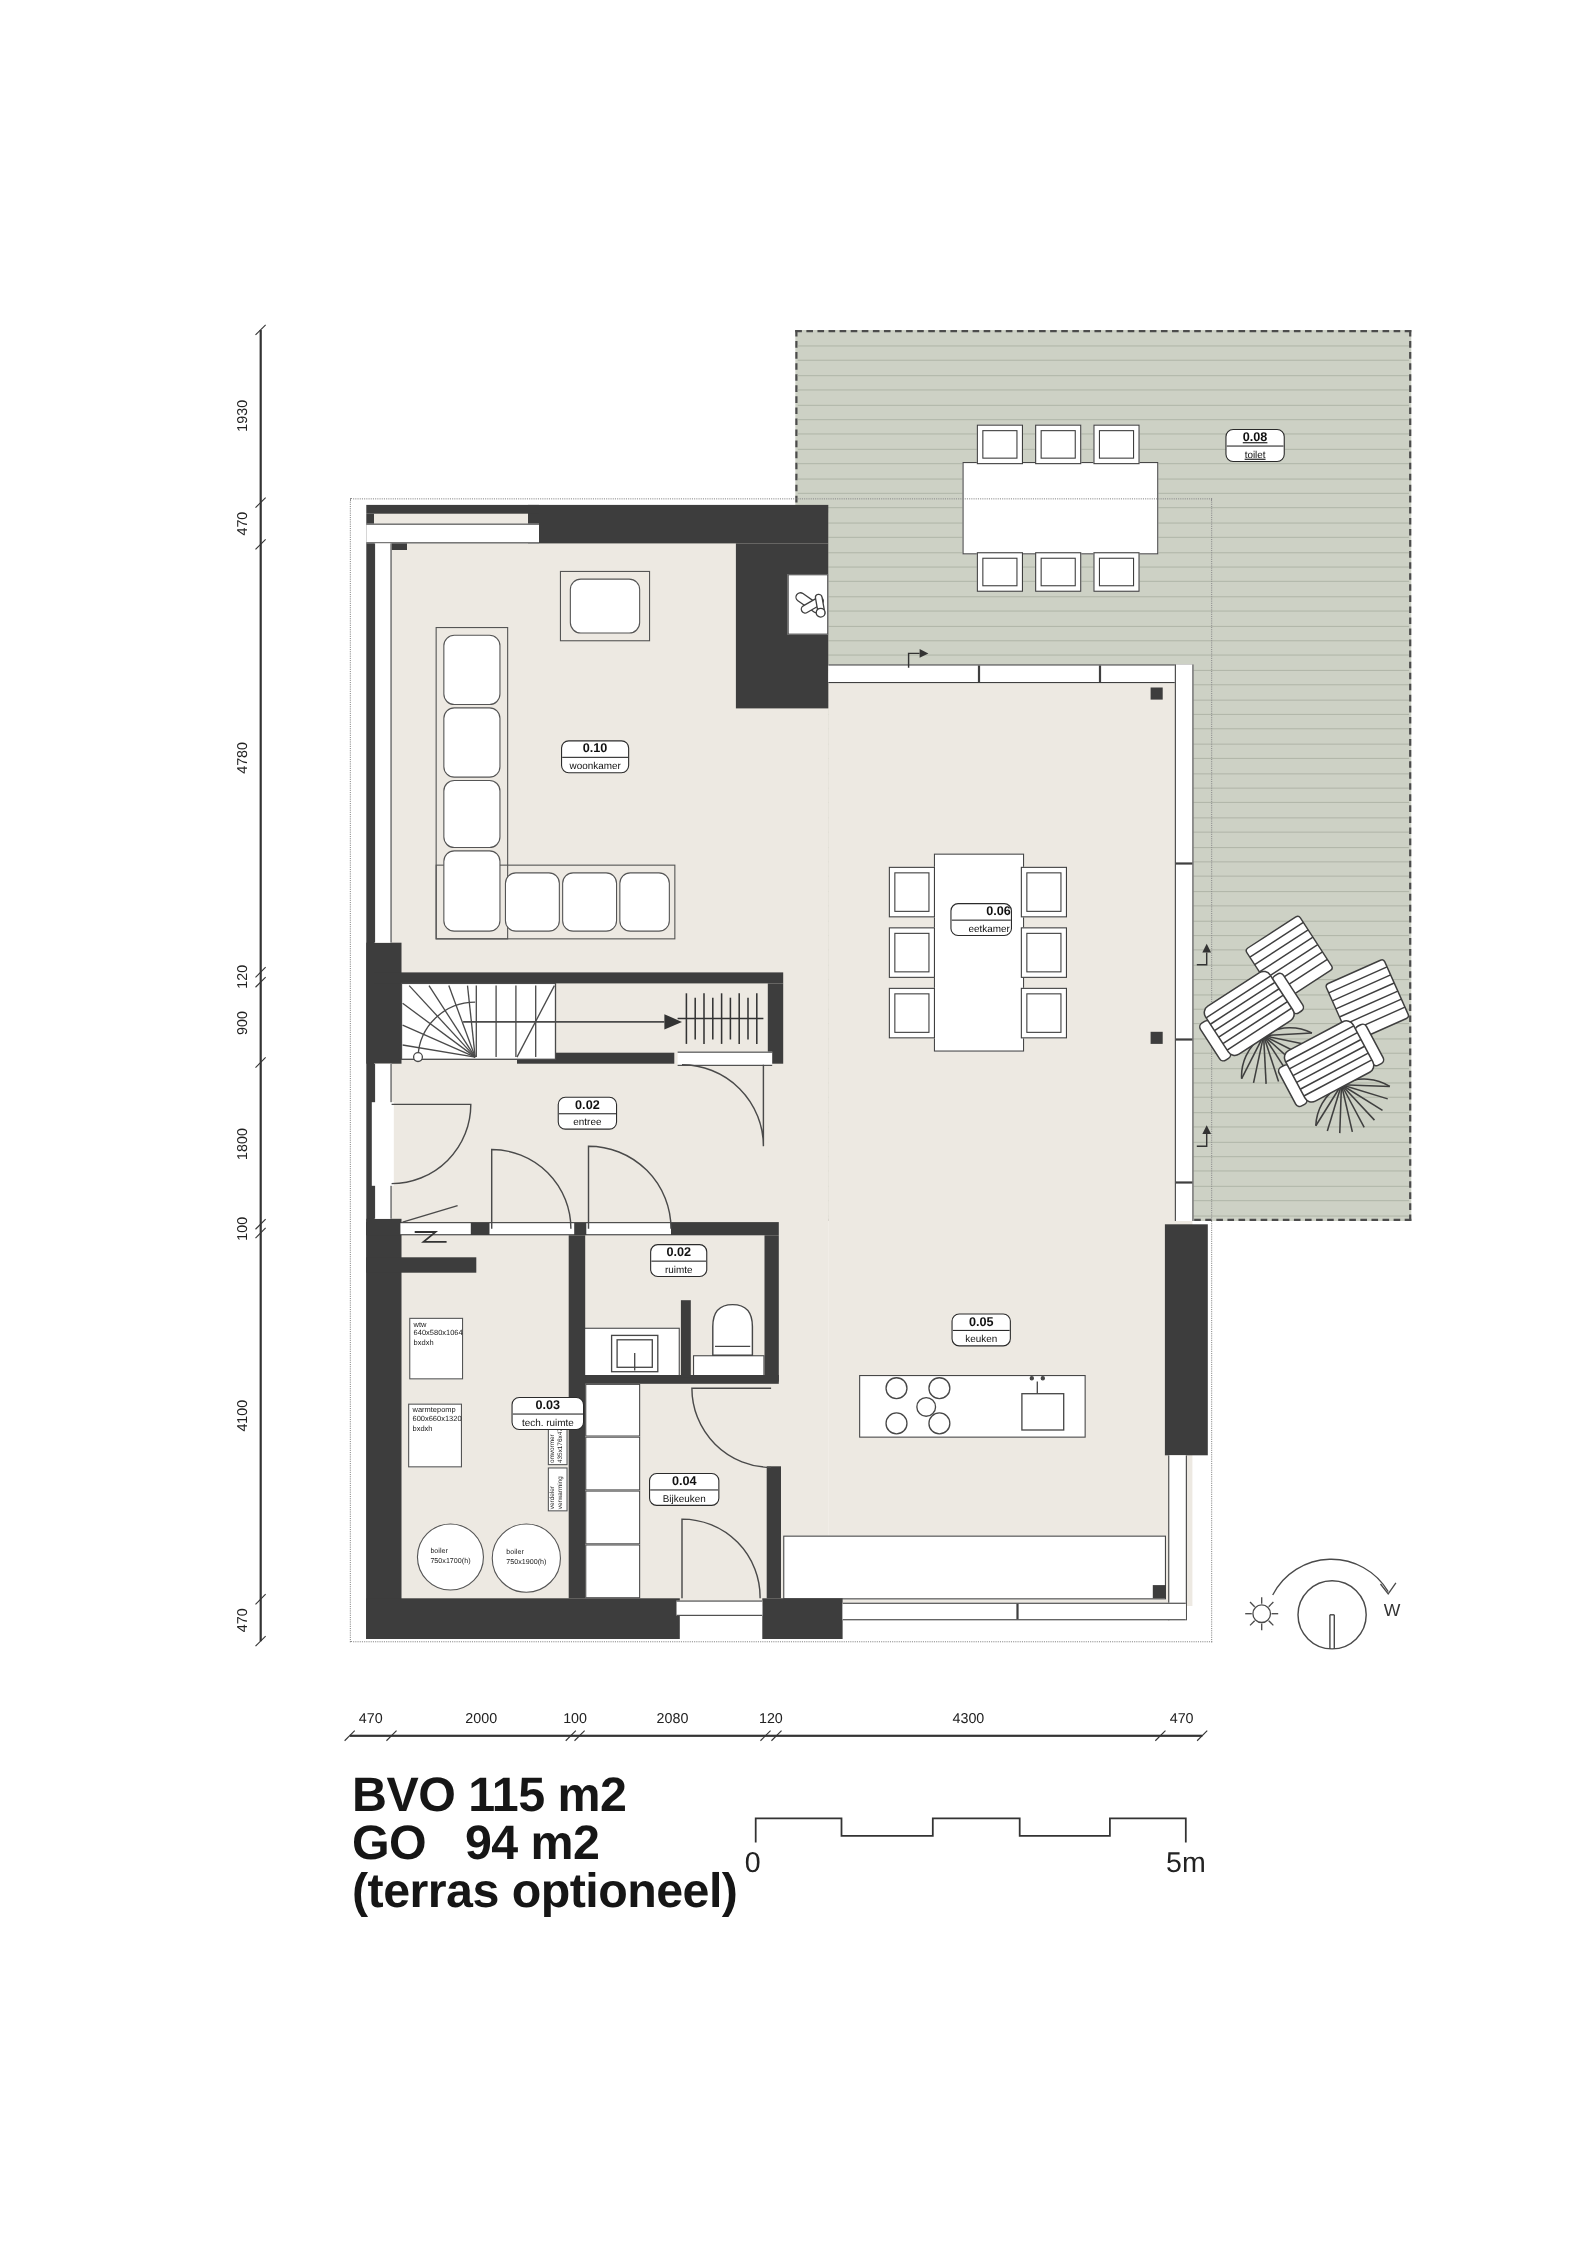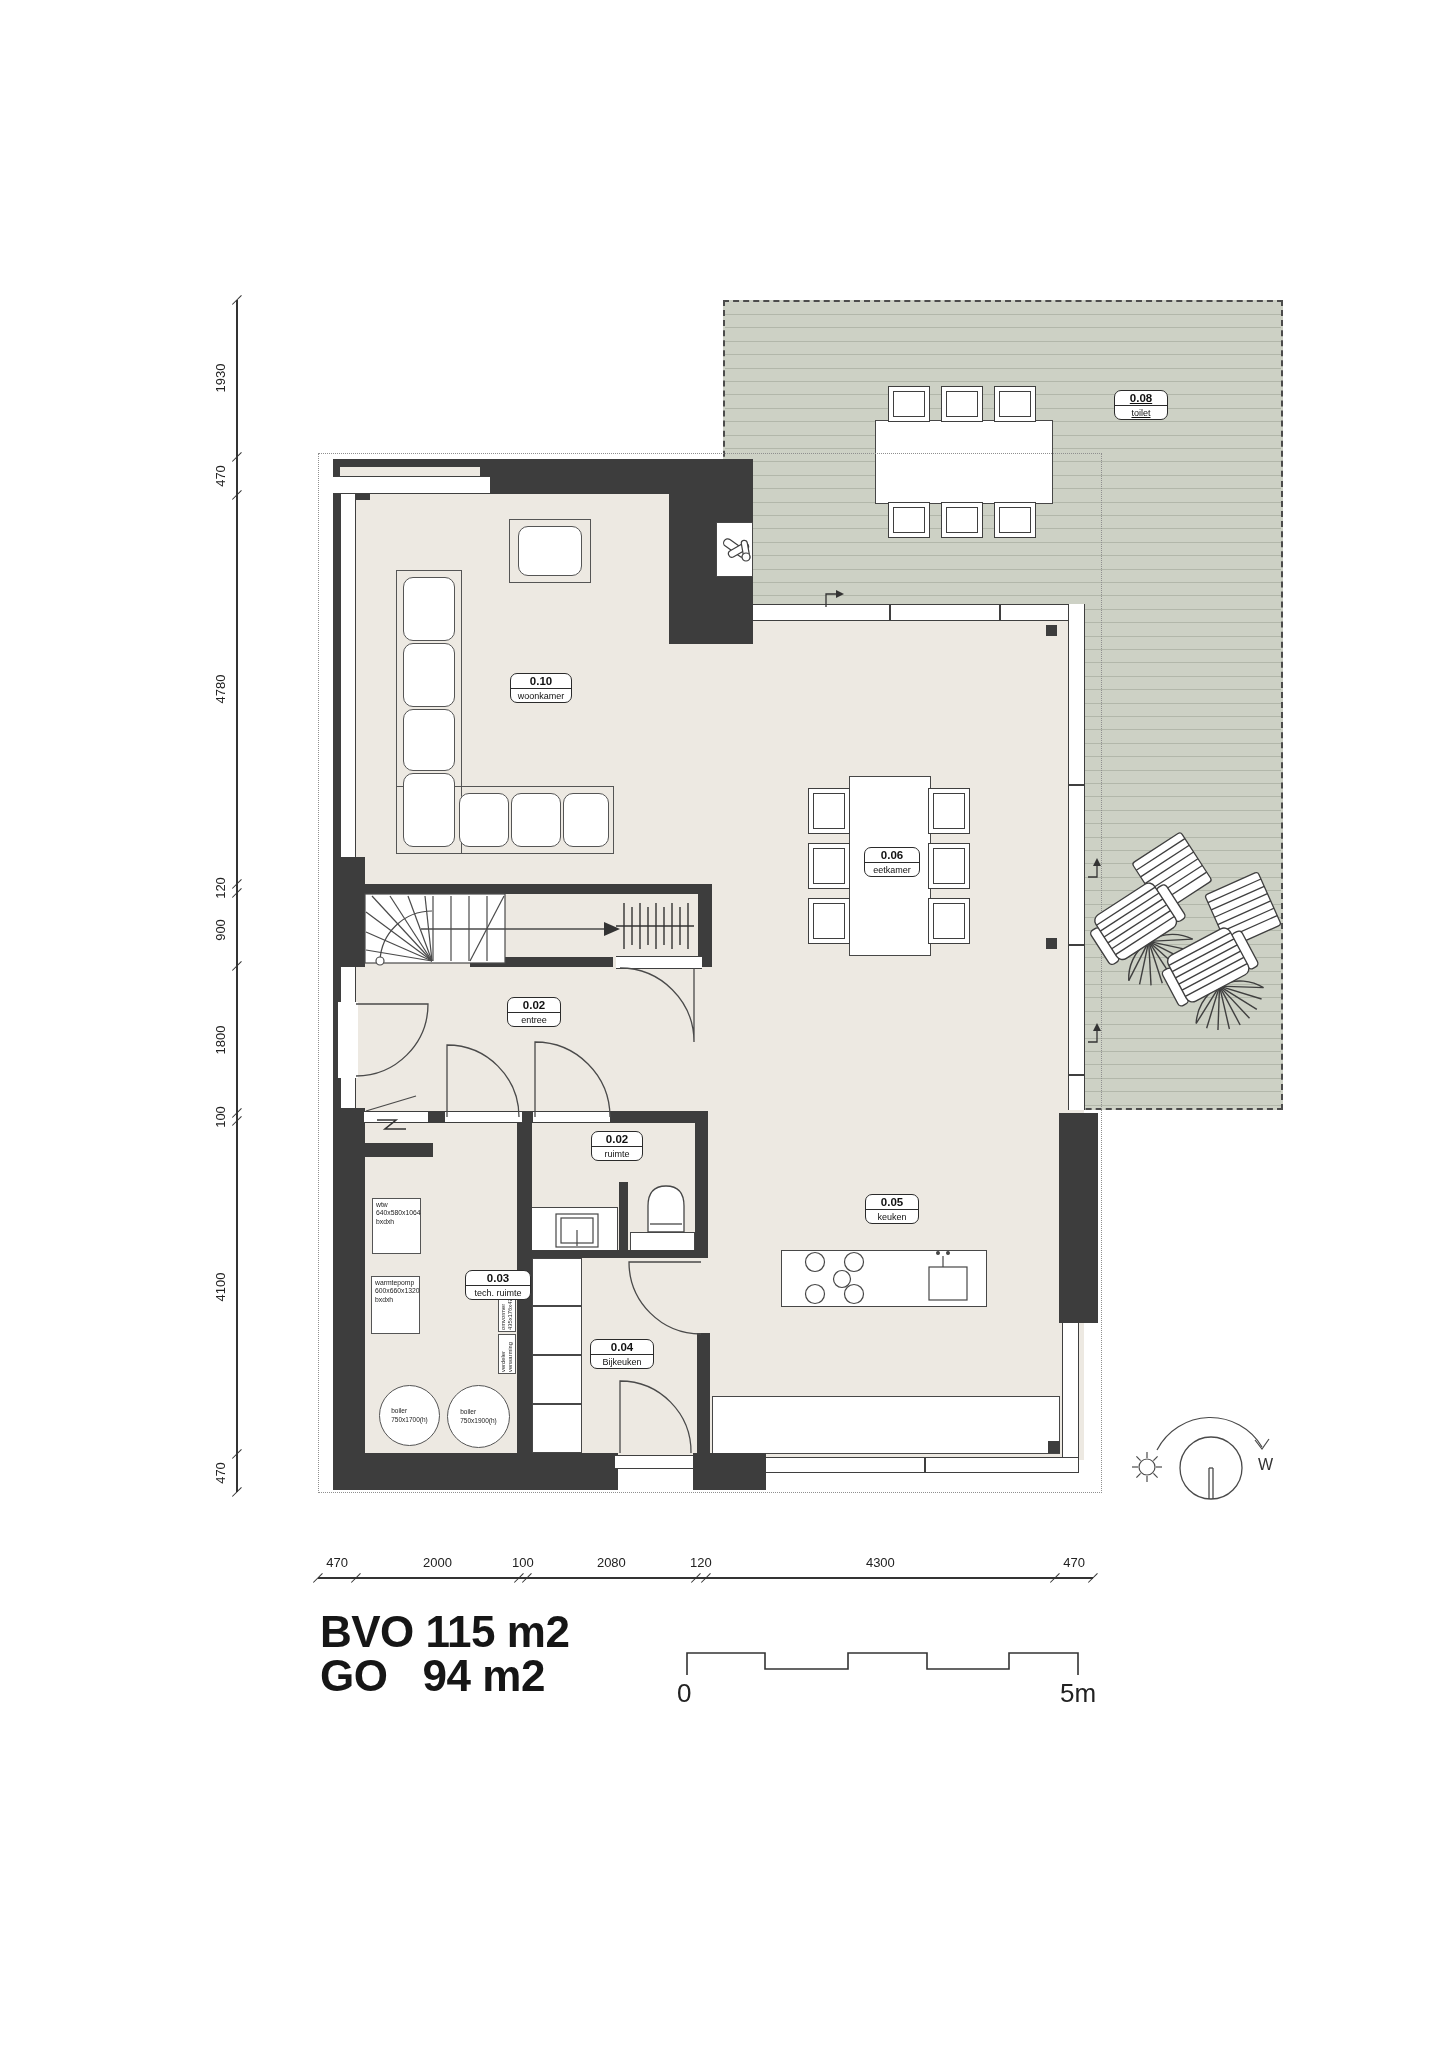--- a/index.html
+++ b/index.html
@@ -125,21 +125,21 @@
     <div class="nm">tech. ruimte</div>
   </div>
   <div class="rlabel" style="left:590px;top:1339px;width:62px;">
     <div class="num">0.04</div>
     <div class="nm">Bijkeuken</div>
   </div>
   <div class="rlabel" style="left:865px;top:1194px;width:52px;">
     <div class="num">0.05</div>
     <div class="nm">keuken</div>
   </div>
-  <div class="rlabel" style="left:864px;top:847px;width:54px;">
+  <div class="rlabel" style="left:864px;top:821px;width:54px;text-align:right;">
     <div class="num">0.06</div>
     <div class="nm">eetkamer</div>
   </div>
   <div class="rlabel" style="left:510px;top:673px;width:60px;">
     <div class="num">0.10</div>
     <div class="nm">woonkamer</div>
   </div>
   <div class="rlabel" style="left:1114px;top:390px;width:52px;text-decoration:underline;">
     <div class="num">0.08</div>
     <div class="nm">toilet</div>
@@ -307,20 +307,21 @@
     </g>
 
     <polyline fill="none" stroke="#333" stroke-width="1.6" points="687,1675 687,1653 765,1653 765,1669 848,1669 848,1653 927,1653 927,1669 1009,1669 1009,1653 1078,1653 1078,1675"></polyline>
   </svg>
 
   <div class="scalelabel" style="left:677px;top:1678px;">0</div>
   <div class="scalelabel" style="left:1060px;top:1678px;">5m</div>
 
   <div class="titleline" style="top:1607px;">BVO 115 m2</div>
   <div class="titleline" style="top:1651px;">GO   94 m2</div>
+  <div class="titleline" style="top:1695px;">(terras optioneel)</div>
 
   <div id="west-label">W</div>
 <div class="wall" style="left: 480px; top: 459px; width: 273px; height: 35px;"></div>
     <div class="wall" style="left: 333px; top: 459px; width: 157px; height: 8px;"></div>
     <div class="wall" style="left: 356px; top: 486px; width: 14px; height: 14px;"></div>
     <div class="wall" style="left: 669px; top: 494px; width: 84px; height: 150px;"></div>
     <div class="wall" style="left: 333px; top: 467px; width: 7px; height: 1023px;"></div>
     <div class="wall" style="left: 333px; top: 857px; width: 32px; height: 110px;"></div>
     <div class="wall" style="left: 333px; top: 1108px; width: 32px; height: 382px;"></div>
     <div class="wall" style="left: 340px; top: 884px; width: 372px; height: 10px;"></div>

